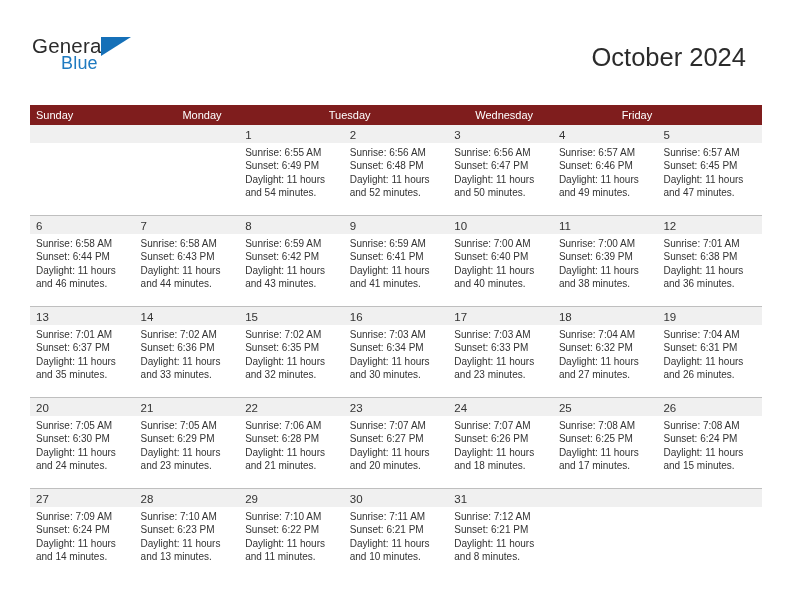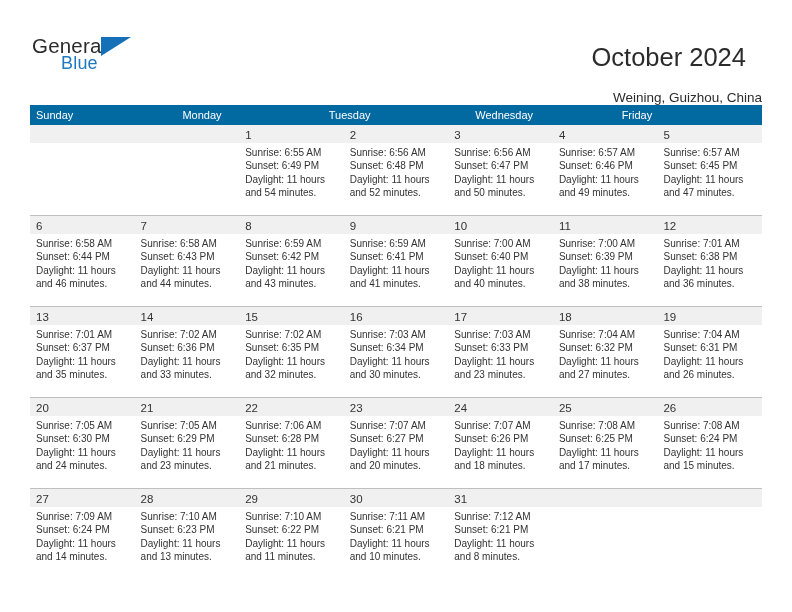--- a/index.html
+++ b/index.html
@@ -87,21 +87,21 @@
 
   
   .calendar {
     position: absolute;
     left: 30px;
     top: 105px;
     width: 732px;
   }
   .dow-row {
     display: flex;
-    background: #0369a1;
+    background: #7f1d1d;
     height: 20px;
   }
   .dow-cell {
     flex: 1 1 0;
     color: #ffffff;
     font-size: 11px;
     line-height: 20px;
     padding-left: 6px;
     box-sizing: border-box;
     white-space: nowrap;
@@ -154,21 +154,20 @@
   <div class="top-bar">
 
     <div class="logo">
       <span class="logo-general">General</span>
       <span class="logo-tri"></span>
       <span class="logo-blue">Blue</span>
     </div>
 
     <div class="title-block">
       <h1 class="cal-title">October 2024</h1>
-      <div class="cal-subtitle">Weining, Guizhou, China</div>
     </div>
 
   </div>
 
   <div class="calendar">
 
     <div class="dow-row">
       <div class="dow-cell">Sunday</div>
       <div class="dow-cell">Monday</div>
       <div class="dow-cell">Tuesday</div>

